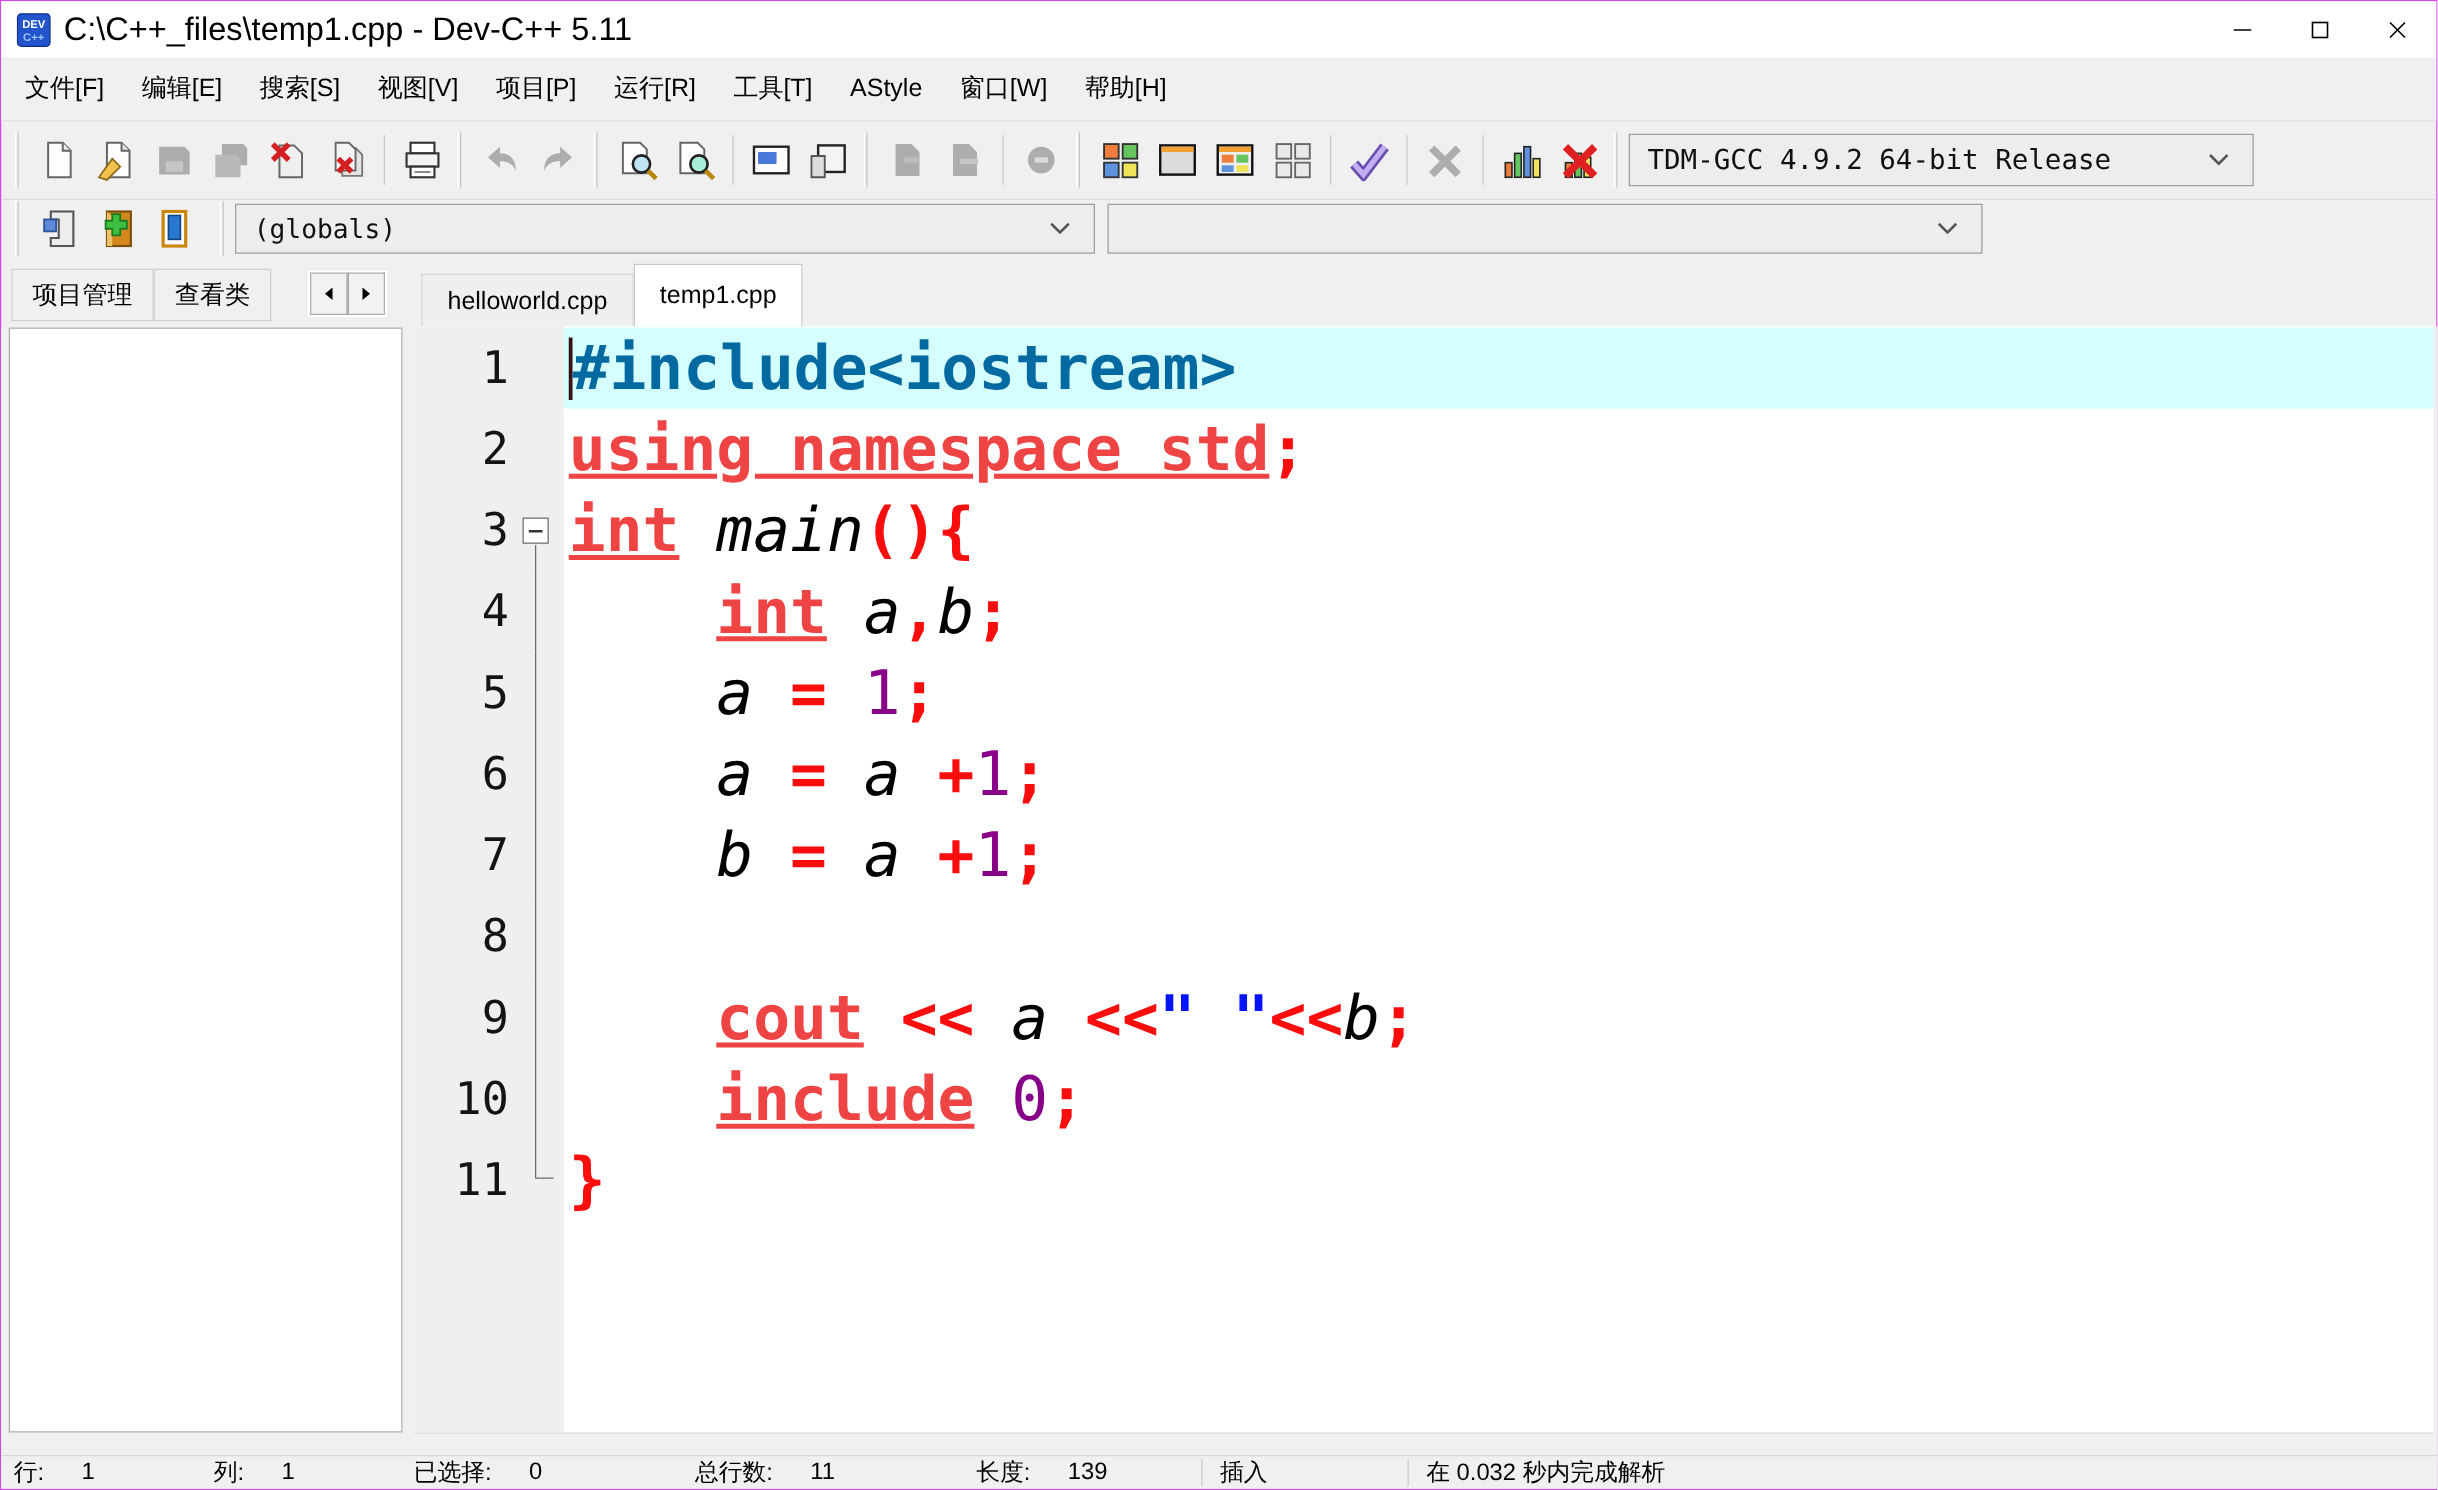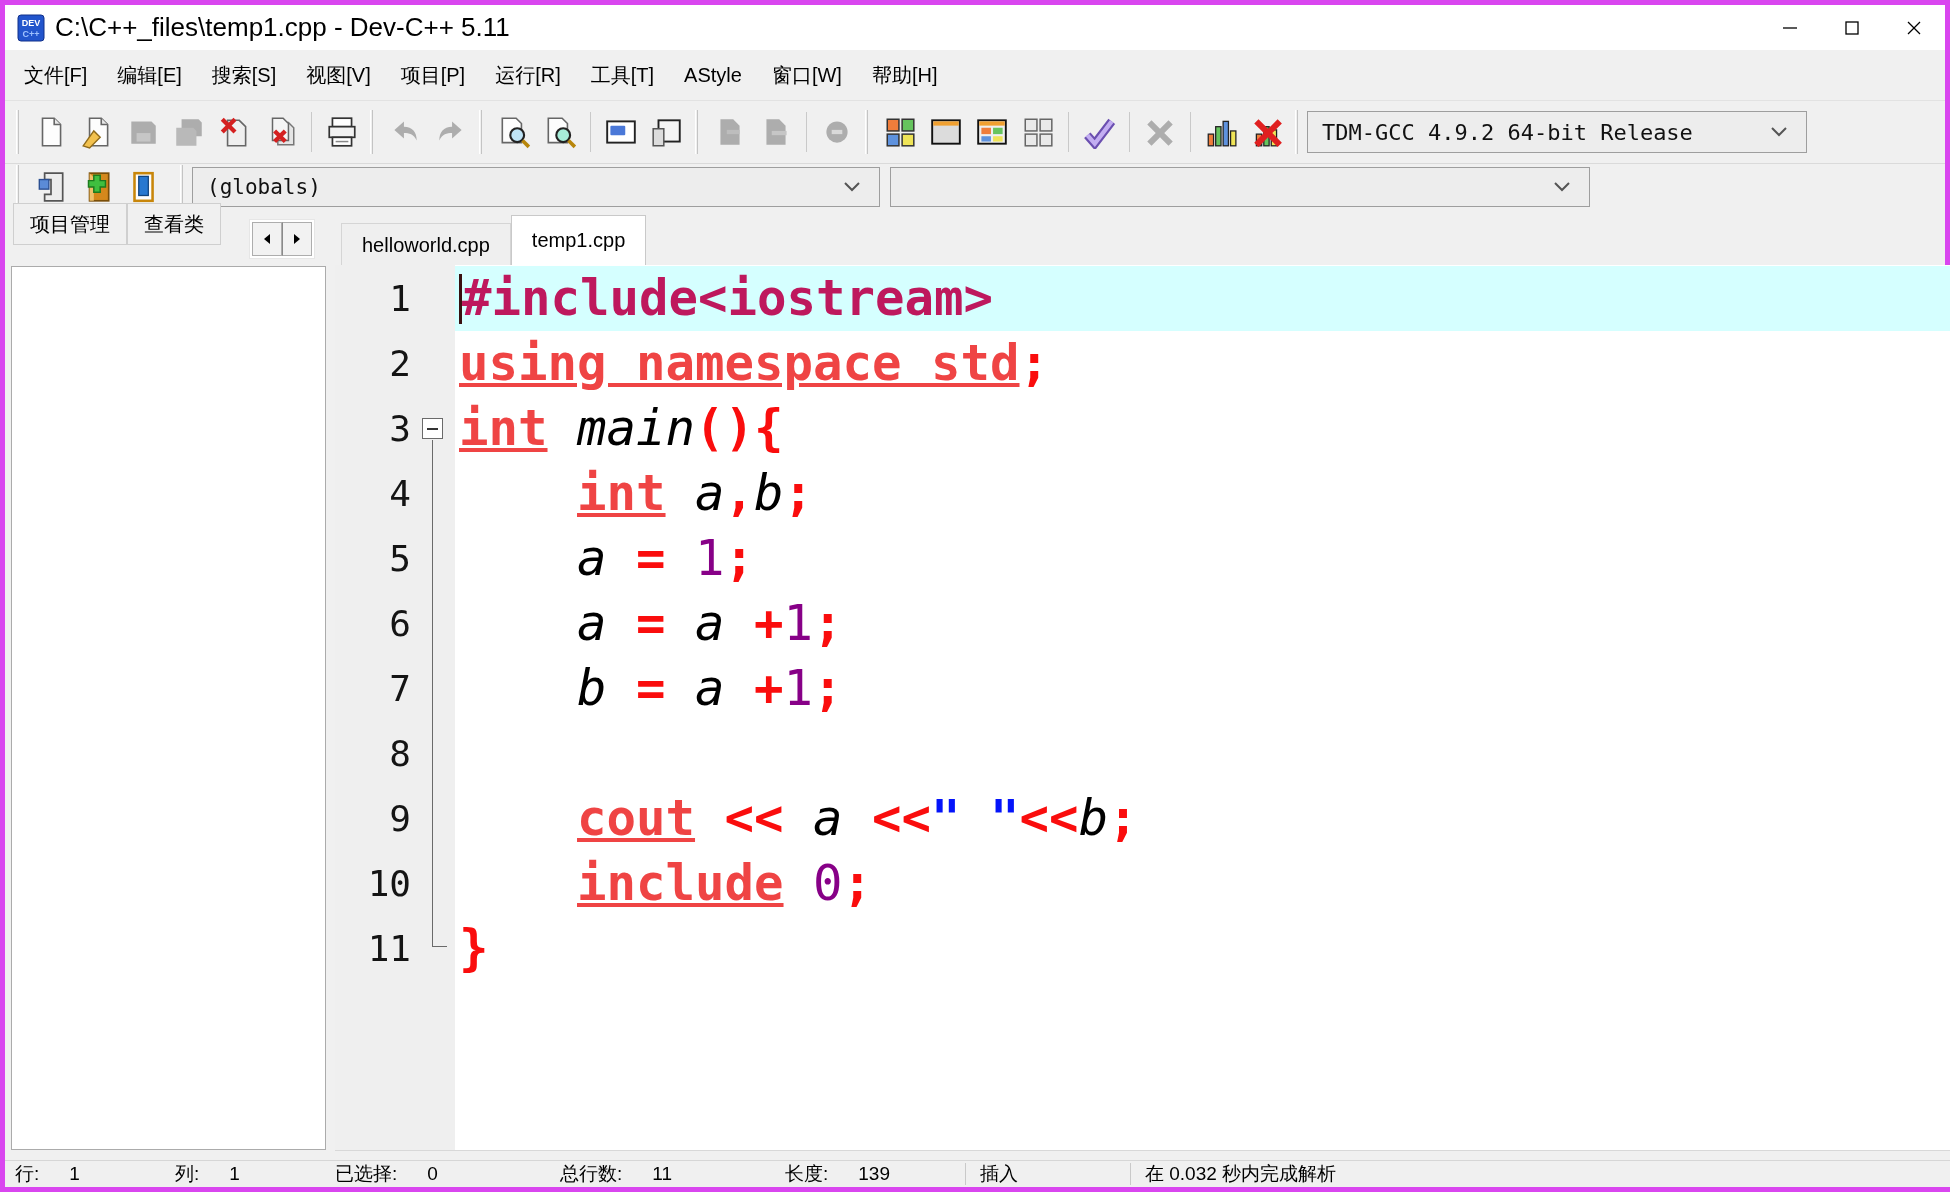--- a/index.html
+++ b/index.html
@@ -1,19 +1,19 @@
 <!DOCTYPE html>
 <html><head>
 <meta charset="utf-8">
 <style>
   * { margin:0; padding:0; box-sizing:border-box; }
   html,body { width:1950px; height:1192px; overflow:hidden; background:#F0F0F0;
               font-family:"Liberation Sans", sans-serif; }
   .window { position:relative; width:1950px; height:1192px; background:#F0F0F0;
-            border:5px solid #d946ef; }
+            border:1px solid #d946ef; }
 
   
   .titlebar { height:45px; background:#FFFFFF; display:flex; align-items:center; }
   .appicon { margin:0 10px 0 12px; width:28px; height:28px; flex:none; }
   .title-text { font-size:26px; color:#000; }
   .win-controls { margin-left:auto; display:flex; height:100%; }
   .wbtn { width:62px; height:100%; display:flex; align-items:center; justify-content:center; }
 
   
   .menubar { height:50px; background:#F0F0F0; display:flex; align-items:center; padding-left:4px; }
@@ -26,21 +26,21 @@
   .tbtn2 { width:46px; height:40px; display:flex; align-items:center; justify-content:center; flex:none; }
   .sep  { width:1px; height:40px; background:#C9C9C9; margin:0 7px; flex:none; }
   .grip { width:3px; height:44px; border-left:1px solid #FFFFFF; border-right:1px solid #C4C4C4; margin:0 9px 0 5px; flex:none; }
   .combo { height:42px; background:#EDEDED; border:1px solid #9E9E9E; display:flex; align-items:center;
            padding:0 18px 0 14px; font-family:"DejaVu Sans Mono", monospace; font-size:22px; color:#111; flex:none; }
   .combo .chev { margin-left:auto; }
   .combo2 { height:40px; font-size:21px; }
 
   
   .tabrow { height:55px; display:flex; align-items:flex-end; position:relative; }
-  .ptab { height:42px; margin-bottom:20px; background:#F0F0F0; border:1px solid #CFCFCF;
+  .ptab { height:42px; margin-bottom:4px; background:#F0F0F0; border:1px solid #CFCFCF;
           font-size:20px; padding:0 16px; line-height:40px; color:#000; flex:none; }
   .ptab:first-child { margin-left:8px; }
   .tabscroll { display:flex; margin:0 0 6px 28px; border:1px solid #E6E6E6; background:#FFF; padding:2px; flex:none; }
   .sbtn { width:30px; height:34px; background:#F2F2F2; border:1px solid #ADADAD; display:flex;
           align-items:center; justify-content:center; font-size:13px; color:#000; }
   .sbtn + .sbtn { border-left:1px solid #8A8A8A; }
   .etabs { display:flex; align-items:flex-end; margin-left:26px; height:100%; }
   .etab { height:42px; background:#EFEFEF; border:1px solid #D5D5D5; border-bottom:none;
           font-size:20px; padding:0 20px; line-height:42px; color:#000; flex:none; }
   .etab.active { height:50px; background:#FFFFFF; border:1px solid #C9C9C9; border-bottom:none;
@@ -55,21 +55,21 @@
   .gutterbg { position:absolute; left:0; top:0; bottom:0; width:120px; background:#EFEFEF; }
   .code-lines { position:absolute; left:0; top:1px; right:0; }
   .crow { display:flex; height:65px; position:relative; }
   .cnum { width:76px; text-align:right; font-family:"DejaVu Sans Mono", monospace; font-size:36px;
           color:#141414; line-height:65px; flex:none; }
   .cfold { width:44px; flex:none; position:relative; }
   .ctext { flex:1; font-family:"DejaVu Sans Mono", monospace; font-weight:bold; font-size:49px;
            line-height:65px; white-space:pre; padding-left:4px; color:#000; }
   .ctext.cur { background:#D5FFFF; }
   .caret { display:inline-block; width:3px; height:50px; background:#3A1010; vertical-align:-9px; }
-  .tk-pre { color:#be185d; font-weight:bold; }
+  .tk-pre { color:#0369a1; font-weight:bold; }
   .tk-k   { color:#ef4444; font-weight:bold;text-decoration:underline; }
   .tk-i   { color:#000000; font-weight:normal;font-style:italic; }
   .tk-s   { color:#FA0D0D; font-weight:bold; }
   .tk-n   { color:#870087; font-weight:normal; }
   .tk-str { color:#0414FA; font-weight:bold; }
   .fbox { position:absolute; left:11px; top:22px; width:21px; height:21px; background:#FFFFFF;
           border:1px solid #6A6A6A; }
   .fbox::after { content:''; position:absolute; left:4px; top:9px; width:11px; height:2px; background:#333; }
   .cfold.f-start::before { content:''; position:absolute; left:21px; top:44px; bottom:0; width:1px; background:#6A6A6A; }
   .cfold.f-mid::before   { content:''; position:absolute; left:21px; top:0; bottom:0; width:1px; background:#6A6A6A; }

